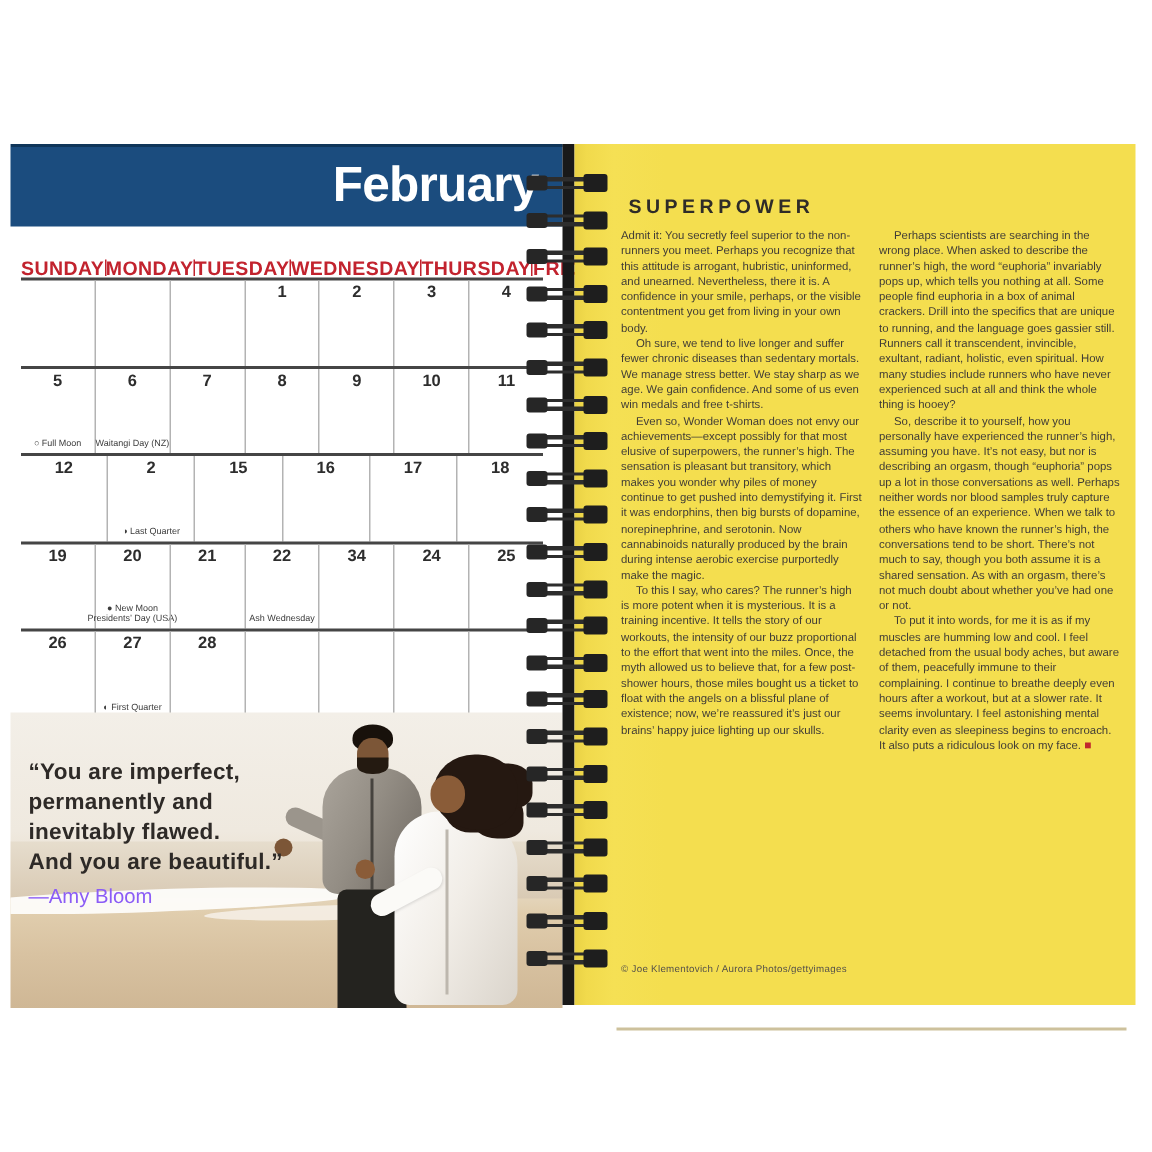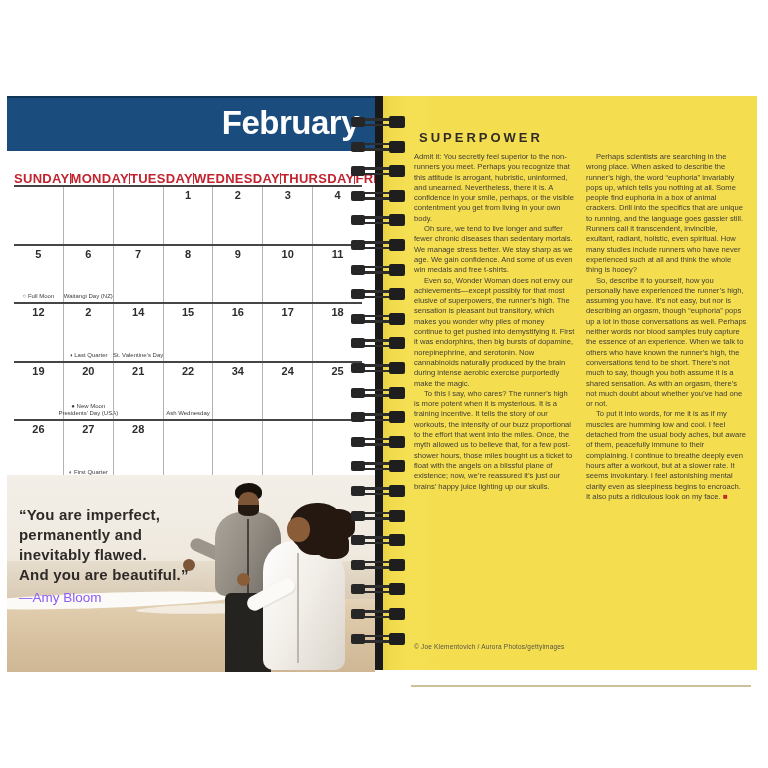--- a/index.html
+++ b/index.html
@@ -164,24 +164,20 @@
         </div>
         <div class="week">
           <div class="cell">
             <div class="date">12</div>
           </div>
           <div class="cell">
             <div class="date">2</div>
             <div class="note">◑ Last Quarter</div>
           </div>
           <div class="cell">
-            <div class="date">14</div>
-            <div class="note">St. Valentine’s Day</div>
-          </div>
-          <div class="cell">
             <div class="date">15</div>
           </div>
           <div class="cell">
             <div class="date">16</div>
           </div>
           <div class="cell">
             <div class="date">17</div>
           </div>
           <div class="cell">
             <div class="date">18</div>

